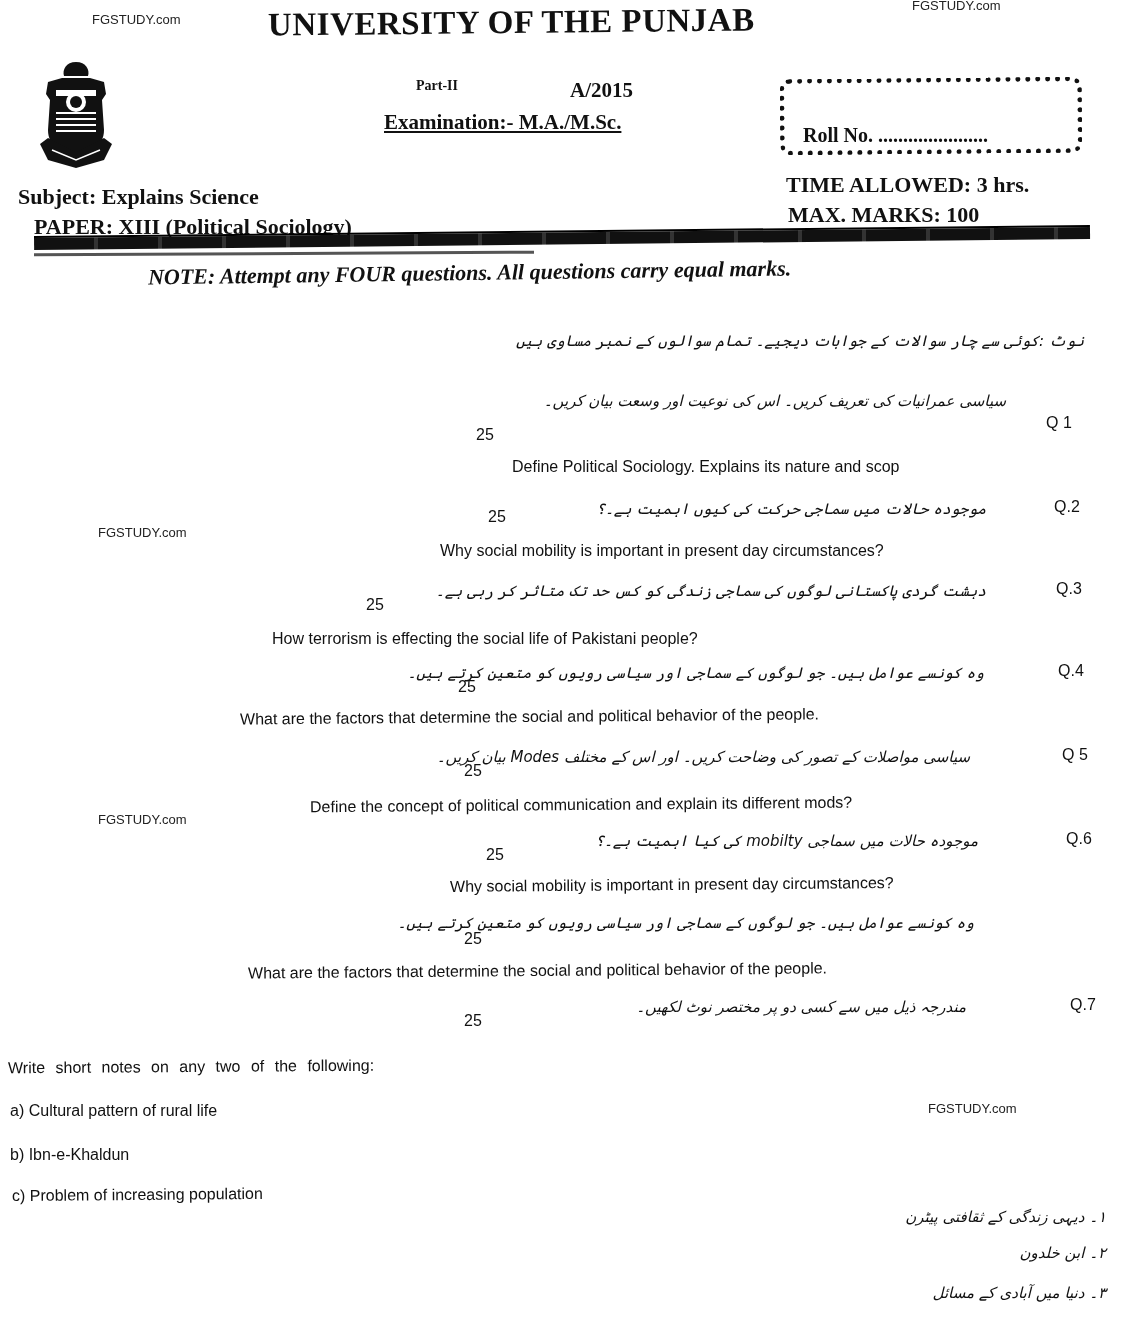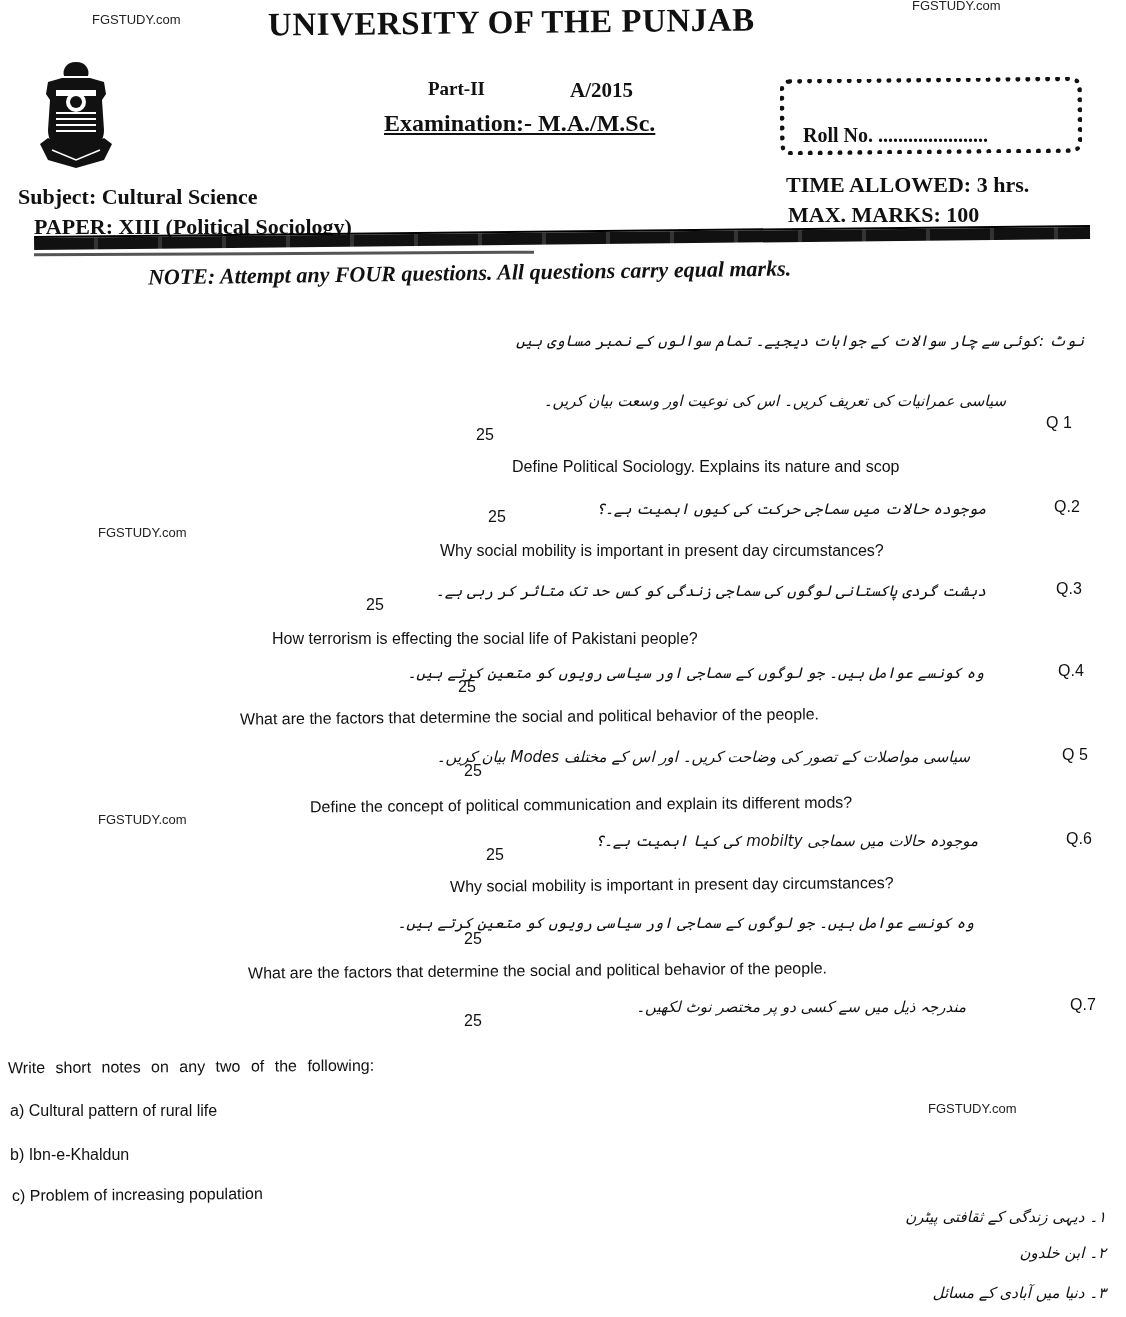--- a/index.html
+++ b/index.html
@@ -5,23 +5,23 @@
     html, body { margin: 0; padding: 0; }
     body {
       width: 1126px; height: 1317px; position: relative; overflow: hidden;
       background: #ffffff; color: #111111;
       font-family: "Liberation Sans", sans-serif;
     }
     .abs { position: absolute; white-space: nowrap; }
     .serif { font-family: "Liberation Serif", serif; font-weight: bold; }
     .wm { font-family: "Liberation Sans", sans-serif; font-size: 13px; color: #222; }
     .title { left: 268px; top: 4px; font-size: 33px; letter-spacing: 0.5px; transform: rotate(-0.6deg); }
-    .part { left: 428px; top: 78px; font-size: 19px; }
+    .part { left: 416px; top: 78px; font-size: 14px; }
     .year { left: 570px; top: 78px; font-size: 21px; }
-    .exam { left: 384px; top: 110px; font-size: 24px; text-decoration: underline; }
+    .exam { left: 384px; top: 110px; font-size: 21px; text-decoration: underline; }
     .rollbox {
       left: 780px; top: 78px; width: 302px; height: 76px;
       border: 5px dotted #111; border-radius: 10px; box-sizing: border-box;
       transform: rotate(-0.5deg);
     }
     .roll { left: 803px; top: 124px; font-size: 20px; }
     .time { left: 786px; top: 172px; font-size: 22px; }
     .marks { left: 788px; top: 202px; font-size: 22px; }
     .subject { left: 18px; top: 184px; font-size: 22px; }
     .paper { left: 34px; top: 214px; font-size: 22px; }
@@ -69,21 +69,21 @@
 <div class="abs serif part">Part-II</div>
 <div class="abs serif year">A/2015</div>
 <div class="abs serif exam">Examination:- M.A./M.Sc.</div>
 
 <div class="abs rollbox"></div>
 <div class="abs serif roll">Roll No. ......................</div>
 
 <div class="abs serif time">TIME ALLOWED: 3 hrs.</div>
 <div class="abs serif marks">MAX. MARKS: 100</div>
 
-<div class="abs serif subject">Subject: Cultural Science</div>
+<div class="abs serif subject">Subject: Explains Science</div>
 <div class="abs serif paper">PAPER: XIII (Political Sociology)</div>
 
 <div class="abs rule"></div>
 <div class="abs rule2"></div>
 
 <div class="abs serif note">NOTE: Attempt any FOUR questions. All questions carry equal marks.</div>
 <div class="abs urdu" style="right:42px;top:332px;">نوٹ :کوئی سے چار سوالات کے جوابات دیجیے۔ تمام سوالوں کے نمبر مساوی ہیں</div>
 
 <div class="abs qn" style="left:1046px;top:414px;">Q 1</div>
 <div class="abs urdu" style="right:120px;top:392px;">سیاسی عمرانیات کی تعریف کریں۔ اس کی نوعیت اور وسعت بیان کریں۔</div>

